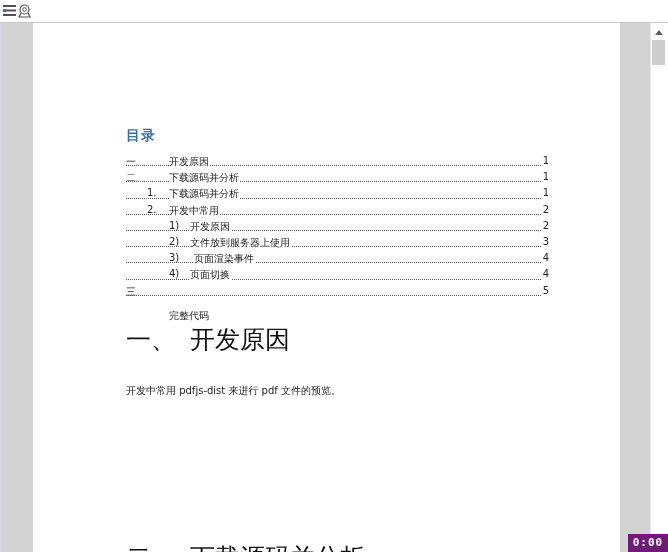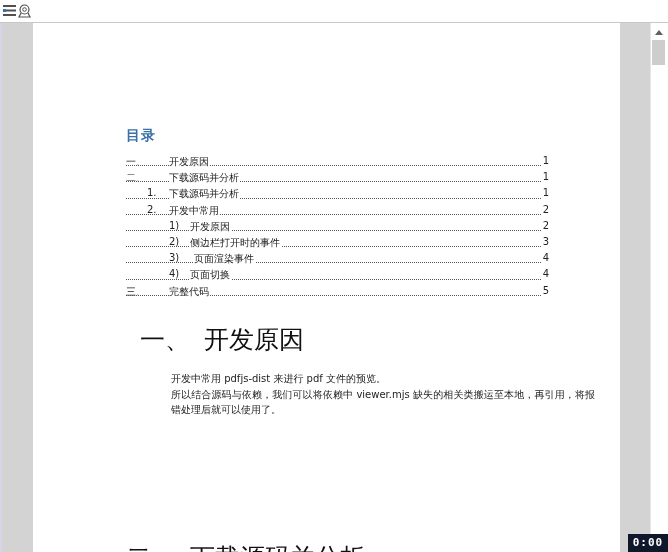--- a/index.html
+++ b/index.html
@@ -36,21 +36,21 @@
   }
   .toc-num { position:absolute; top:2px; }
   .toc-text { position:absolute; top:2px; background:#fff; padding-right:1px; z-index:1; }
   .toc-dots { position:absolute; left:0; right:8px; bottom:3px; border-bottom:1px dotted #555; }
   .toc-page { position:absolute; right:0; top:2px; background:#fff; z-index:1; }
   .h1 { position:absolute; font-size:25px; color:#111; font-family:"DejaVu Serif", "Liberation Serif", serif; }
   .h1 .hnum { display:inline-block; width:64px; }
   .para { position:absolute; left:93px; width:424px; font-size:10px; line-height:15.6px; color:#222; text-align:justify; }
   .para p { margin:0; }
   .timer {
-    position:absolute; left:628px; top:534px; width:40px; height:18px; background:#0f172a; color:#fff;
+    position:absolute; left:628px; top:534px; width:40px; height:18px; background:#701a75; color:#fff;
     font-family:"DejaVu Sans Mono", monospace; font-size:11px; font-weight:bold; text-align:center; line-height:18px; letter-spacing:1px;
   }
 </style>
 </head>
 <body>
 
 <div class="toolbar">
   <div class="tb-icon" style="left:2px;">
     <svg width="13" height="11" viewBox="0 0 13 11">
       <rect x="0" y="0" width="13" height="2" fill="#505050"></rect>
@@ -99,50 +99,49 @@
       </div>
       <div class="toc-row">
         <span class="toc-num" style="left:43px;">1)</span>
         <span class="toc-dots"></span>
         <span class="toc-text" style="left:64px;">开发原因</span>
         <span class="toc-page">2</span>
       </div>
       <div class="toc-row">
         <span class="toc-num" style="left:43px;">2)</span>
         <span class="toc-dots"></span>
-        <span class="toc-text" style="left:64px;">侧边栏打开时的事件</span>
+        <span class="toc-text" style="left:64px;">文件放到服务器上使用</span>
         <span class="toc-page">3</span>
       </div>
       <div class="toc-row">
         <span class="toc-num" style="left:43px;">3)</span>
         <span class="toc-dots"></span>
         <span class="toc-text" style="left:68px;">页面渲染事件</span>
         <span class="toc-page">4</span>
       </div>
       <div class="toc-row">
         <span class="toc-num" style="left:43px;">4)</span>
         <span class="toc-dots"></span>
         <span class="toc-text" style="left:64px;">页面切换</span>
         <span class="toc-page">4</span>
       </div>
       <div class="toc-row">
         <span class="toc-num" style="left:0;">三、</span>
         <span class="toc-dots"></span>
-        <span class="toc-text" style="left:43px;">完整代码</span>
+        <span class="toc-text" style="left:43px;margin-top:24px;">完整代码</span>
         <span class="toc-page">5</span>
       </div>
     </div>
 
-    <div class="h1" style="left:93px; top:300px;margin-left:14px;">
+    <div class="h1" style="left:93px; top:300px;">
       <span class="hnum">一、</span><span>开发原因</span>
     </div>
 
-    <div class="para" style="top:348px;margin-left:45px;">
+    <div class="para" style="top:360px;">
       <p>开发中常用 pdfjs-dist 来进行 pdf 文件的预览。</p>
-      <p>所以结合源码与依赖，我们可以将依赖中 viewer.mjs 缺失的相关类搬运至本地，再引用，将报错处理后就可以使用了。</p>
     </div>
 
     <div class="h1" style="left:93px; top:487px;margin-top:31px;">
       <span class="hnum">二、</span><span>下载源码并分析</span>
     </div>
   </div>
 </div>
 
 <div class="scrollbar">
   <div class="scroll-up"></div>

